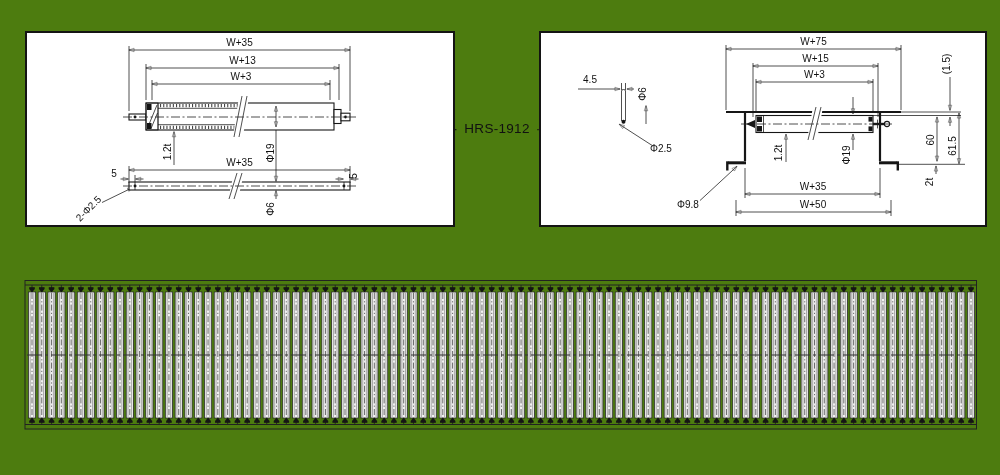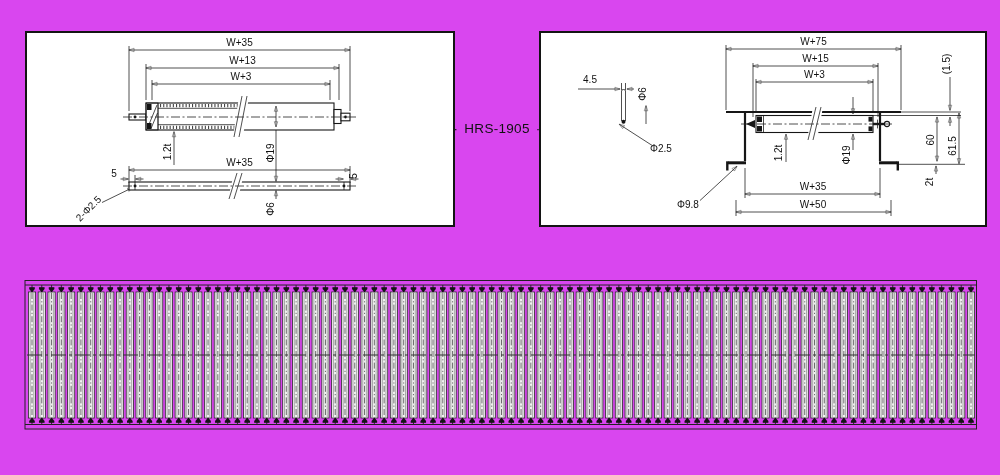--- a/index.html
+++ b/index.html
@@ -1,18 +1,18 @@
 <!DOCTYPE html>
 <html><head>
 <meta charset="utf-8">
 <style>
   html,body{margin:0;padding:0}
   body{width:1000px;height:475px;position:relative;background:#ffffff;
        font-family:"Liberation Sans", sans-serif;}
-  .sheet{position:absolute;inset:0;background:#d946ef;}
+  .sheet{position:absolute;inset:0;background:#4d7c0f;}
   .panel{position:absolute;border:2px solid #141414;background:#fff;}
   .panel-left{left:25px;top:31px;width:426px;height:192px;}
   .panel-right{left:539px;top:31px;width:428px;height:192px;padding-left:16px;}
   .model-label{position:absolute;left:438px;top:119px;width:118px;height:18px;
        display:flex;align-items:center;justify-content:center;gap:6px;
        font-size:13.5px;color:#111;letter-spacing:.3px;}
   .conveyor{position:absolute;left:24px;top:279px;width:954px;height:152px;}
   svg line,svg path,svg rect,svg circle,svg polygon,svg polyline{
        stroke:#161616;fill:none;stroke-width:.75;}
   svg text{font-family:"Liberation Sans", sans-serif;font-size:10px;fill:#111;
@@ -123,21 +123,21 @@
         <line x1="207" y1="166" x2="215" y2="140" stroke-width="1"></line>
         <circle class="blk" cx="108" cy="153" r="1.4"></circle>
         <circle class="blk" cx="317" cy="153" r="1.4"></circle>
         <line class="cl" x1="96" y1="153" x2="329" y2="153"></line>
       </g>
     </svg>
   </section>
 
   <div class="model-label">
     <span>·</span>
-    <span>HRS-1905</span>
+    <span>HRS-1912</span>
     <span>·</span>
   </div>
 
   <section class="panel panel-right">
     <svg width="428" height="192" viewBox="0 0 428 192">
       <defs>
         <marker id="aR" viewBox="0 0 10 10" refX="9.7" refY="5" markerWidth="9" markerHeight="7" orient="auto-start-reverse">
           <path d="M0,1.6 L10,5 L0,8.4 Z" fill="#141414" stroke="none"></path>
         </marker>
       </defs>

